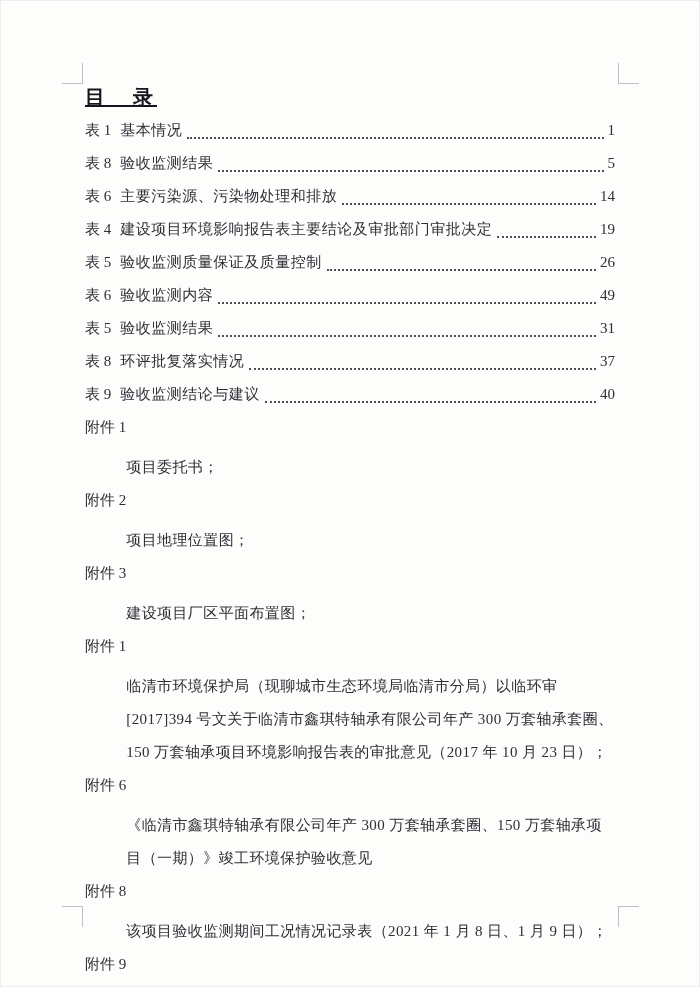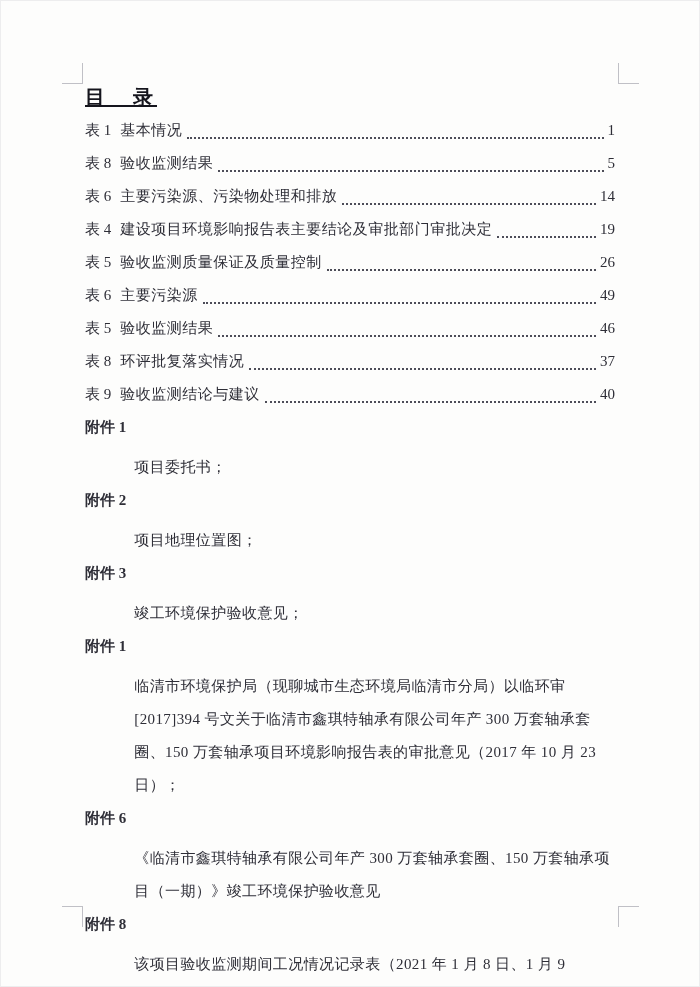--- a/index.html
+++ b/index.html
@@ -58,21 +58,21 @@
     min-width: 10px;
   }
   .toc-pg { flex: none; text-align: right; }
 
   .att-row {
     display: flex;
     align-items: flex-start;
     font-size: 15px;
     line-height: 33px;
   }
-  .att-lbl { flex: none; margin-right: 8px; white-space: nowrap; font-weight: bold; }
+  .att-lbl { flex: none; white-space: nowrap; }
   .att-txt { flex: 1 1 auto; letter-spacing: 0.4px; margin-top: 40px; }
 </style>
 </head>
 <body>
 
 <div class="page">
   <div class="mark tl"></div>
   <div class="mark tr"></div>
   <div class="mark bl"></div>
   <div class="mark br"></div>
@@ -106,29 +106,29 @@
         <span class="toc-pg">19</span>
       </div>
       <div class="toc-row">
         <span class="toc-lbl">表 5</span>
         <span class="toc-ttl">验收监测质量保证及质量控制</span>
         <span class="leader"></span>
         <span class="toc-pg">26</span>
       </div>
       <div class="toc-row">
         <span class="toc-lbl">表 6</span>
-        <span class="toc-ttl">主要污染源</span>
+        <span class="toc-ttl">验收监测内容</span>
         <span class="leader"></span>
         <span class="toc-pg">49</span>
       </div>
       <div class="toc-row">
         <span class="toc-lbl">表 5</span>
         <span class="toc-ttl">验收监测结果</span>
         <span class="leader"></span>
-        <span class="toc-pg">46</span>
+        <span class="toc-pg">31</span>
       </div>
       <div class="toc-row">
         <span class="toc-lbl">表 8</span>
         <span class="toc-ttl">环评批复落实情况</span>
         <span class="leader"></span>
         <span class="toc-pg">37</span>
       </div>
       <div class="toc-row">
         <span class="toc-lbl">表 9</span>
         <span class="toc-ttl">验收监测结论与建议</span>
@@ -141,21 +141,21 @@
       <div class="att-row">
         <span class="att-lbl">附件 1</span>
         <span class="att-txt">项目委托书；</span>
       </div>
       <div class="att-row">
         <span class="att-lbl">附件 2</span>
         <span class="att-txt">项目地理位置图；</span>
       </div>
       <div class="att-row">
         <span class="att-lbl">附件 3</span>
-        <span class="att-txt">竣工环境保护验收意见；</span>
+        <span class="att-txt">建设项目厂区平面布置图；</span>
       </div>
       <div class="att-row">
         <span class="att-lbl">附件 1</span>
         <span class="att-txt">临清市环境保护局（现聊城市生态环境局临清市分局）以临环审[2017]394 号文关于临清市鑫琪特轴承有限公司年产 300 万套轴承套圈、150 万套轴承项目环境影响报告表的审批意见（2017 年 10 月 23 日）；</span>
       </div>
       <div class="att-row">
         <span class="att-lbl">附件 6</span>
         <span class="att-txt">《临清市鑫琪特轴承有限公司年产 300 万套轴承套圈、150 万套轴承项目（一期）》竣工环境保护验收意见</span>
       </div>
       <div class="att-row">

